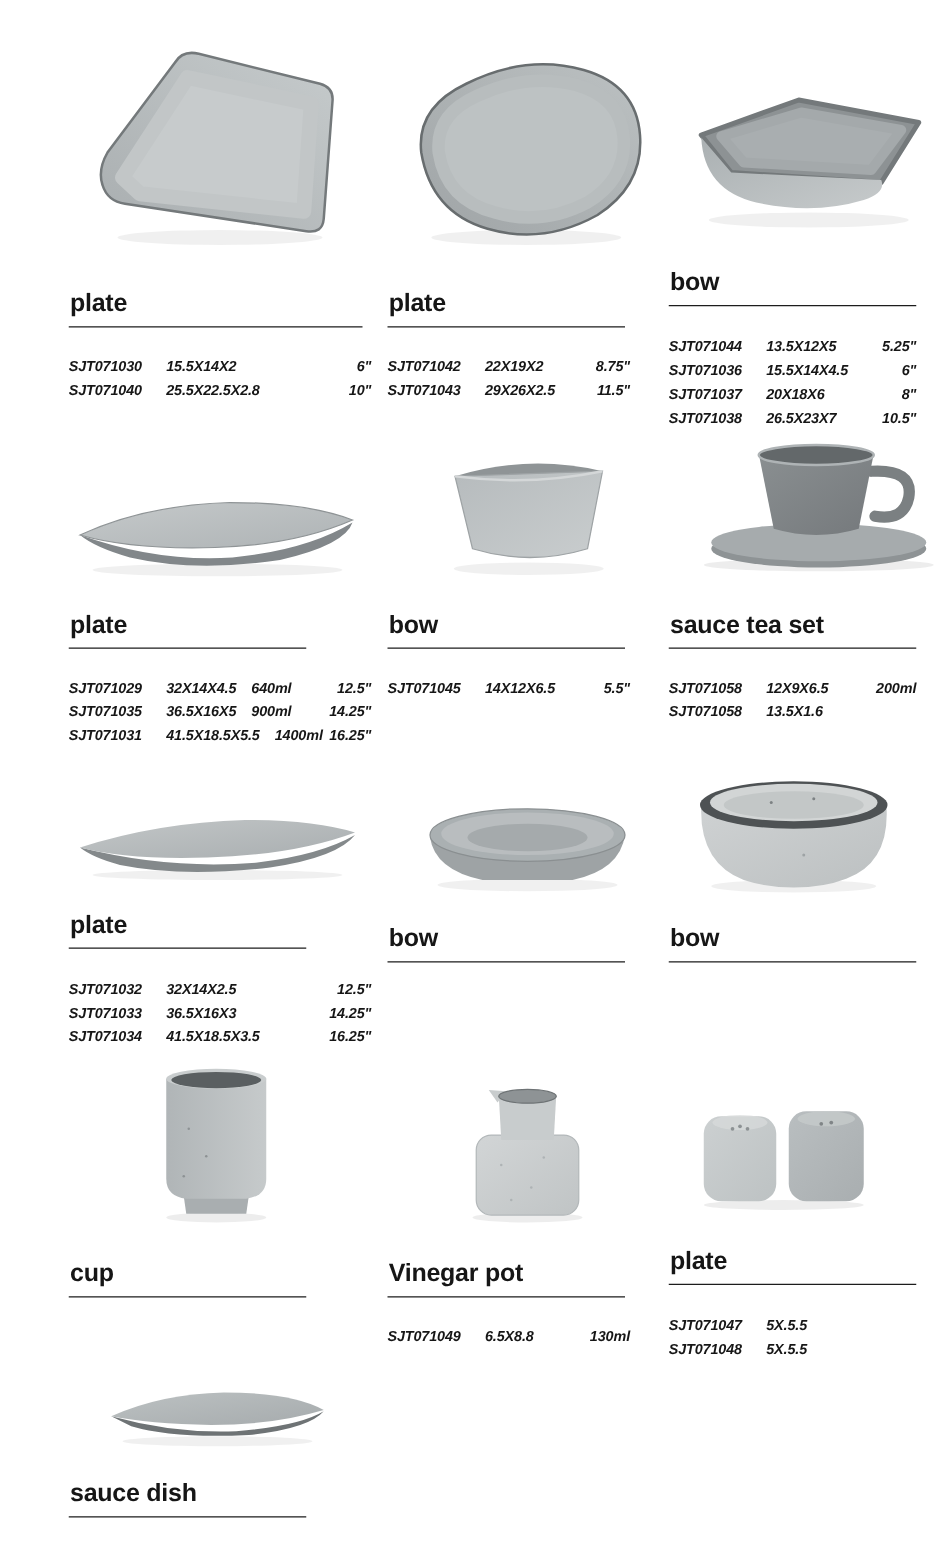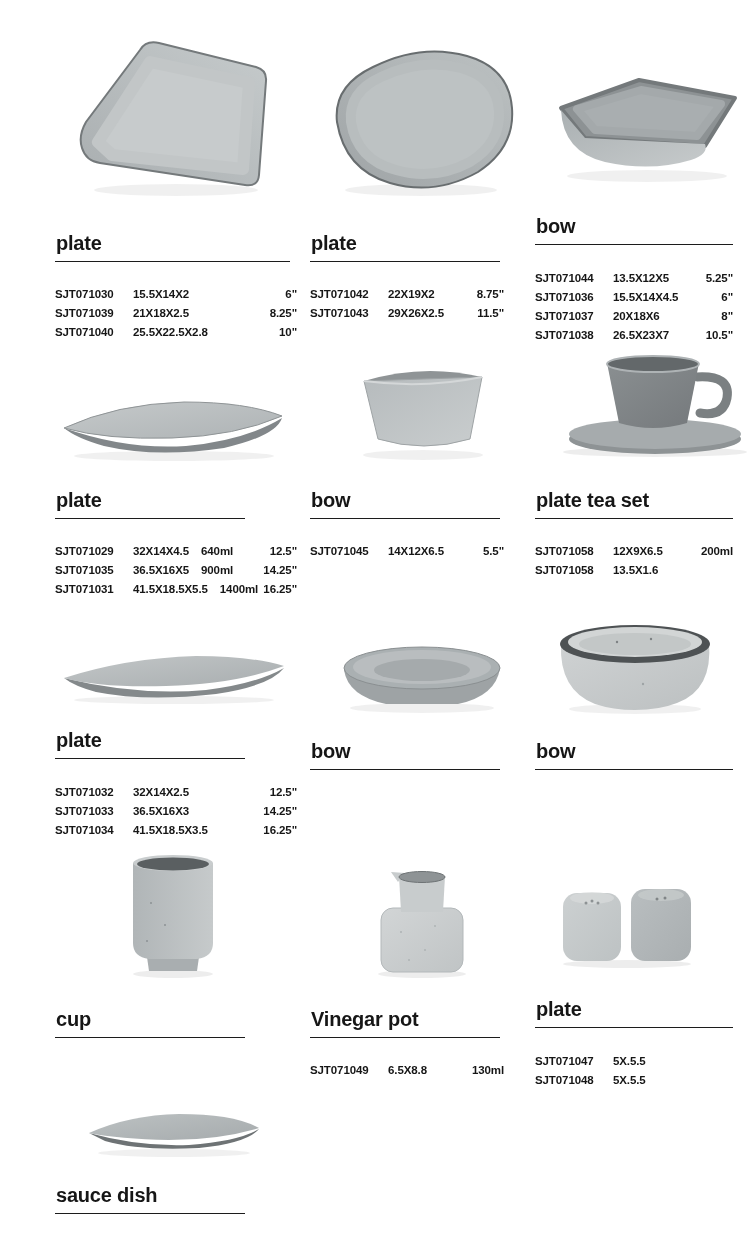--- a/index.html
+++ b/index.html
@@ -15,21 +15,21 @@
   .r4 .img-area{height:140px;padding-bottom:8px;}
   .r5 .img-area{height:80px;padding-bottom:6px;}
   .title{font-size:20px;color:#161616;line-height:1.15;padding:3px 0 6px 1px;border-bottom:1.5px solid #1c1c1c;letter-spacing:-0.2px;}
   .c-left .title,.c-mid .title{width:189px;}
   .c-right .title{width:197px;}
   .wide .title{width:234px;}
   .rows{padding-top:7px;display:flex;flex-direction:column;}
   .c-left .rows{width:242px;}
   .c-mid .rows{width:194px;}
   .c-right .rows{width:198px;}
-  .spec-row{display:flex;align-items:baseline;font-size:11.5px;font-weight:bold;color:#161616;line-height:19px;letter-spacing:-0.1px;white-space:nowrap;}
+  .spec-row{display:flex;align-items:baseline;font-size:11.5px;font-weight:bold;color:#161616;line-height:19px;letter-spacing:-0.1px;white-space:nowrap;font-style:italic;}
   .code{width:78px;flex:none;}
   .vol{margin-left:12px;text-align:center;}
   .size{margin-left:auto;text-align:right;}
   .vol:last-child{margin-left:auto;}
 </style>
 </head>
 <body>
 
 <div class="catalog">
 
@@ -48,25 +48,20 @@
       </svg>
     </div>
     <h2 class="title">plate</h2>
     <div class="rows">
         <div class="spec-row">
           <span class="code">SJT071030</span>
           <span class="dims">15.5X14X2</span>
           <span class="size">6"</span>
         </div>
         <div class="spec-row">
-          <span class="code">SJT071039</span>
-          <span class="dims">21X18X2.5</span>
-          <span class="size">8.25"</span>
-        </div>
-        <div class="spec-row">
           <span class="code">SJT071040</span>
           <span class="dims">25.5X22.5X2.8</span>
           <span class="size">10"</span>
         </div>
       </div>
   </section>
 
   <section class="card c-mid r1">
     <div class="img-area">
       <svg width="215" height="170" viewBox="0 0 215 170">
@@ -208,21 +203,21 @@
             </linearGradient>
           </defs>
         <ellipse cx="108" cy="107" rx="92" ry="5" fill="rgba(0,0,0,0.07)"></ellipse>
         <ellipse cx="108" cy="94" rx="86" ry="15" fill="#8e9395"></ellipse>
         <ellipse cx="108" cy="89" rx="86" ry="15" fill="#a6abad"></ellipse>
         <path d="M150 32 q34 -2 30 21 q-4 19 -27 15" fill="none" stroke="#7b8082" stroke-width="9" stroke-linecap="round"></path>
         <path d="M60 18 L152 18 L140 78 Q106 88 72 78 Z" fill="url(#p6g)"></path>
         <ellipse cx="106" cy="19" rx="46" ry="8" fill="#63686a" stroke="#aeb3b5" stroke-width="2"></ellipse>
       </svg>
     </div>
-    <h2 class="title">plate tea set</h2>
+    <h2 class="title">sauce tea set</h2>
     <div class="rows">
         <div class="spec-row">
           <span class="code">SJT071058</span>
           <span class="dims">12X9X6.5</span>
           <span class="vol">200ml</span>
         </div>
         <div class="spec-row">
           <span class="code">SJT071058</span>
           <span class="dims">13.5X1.6</span>
         </div>

